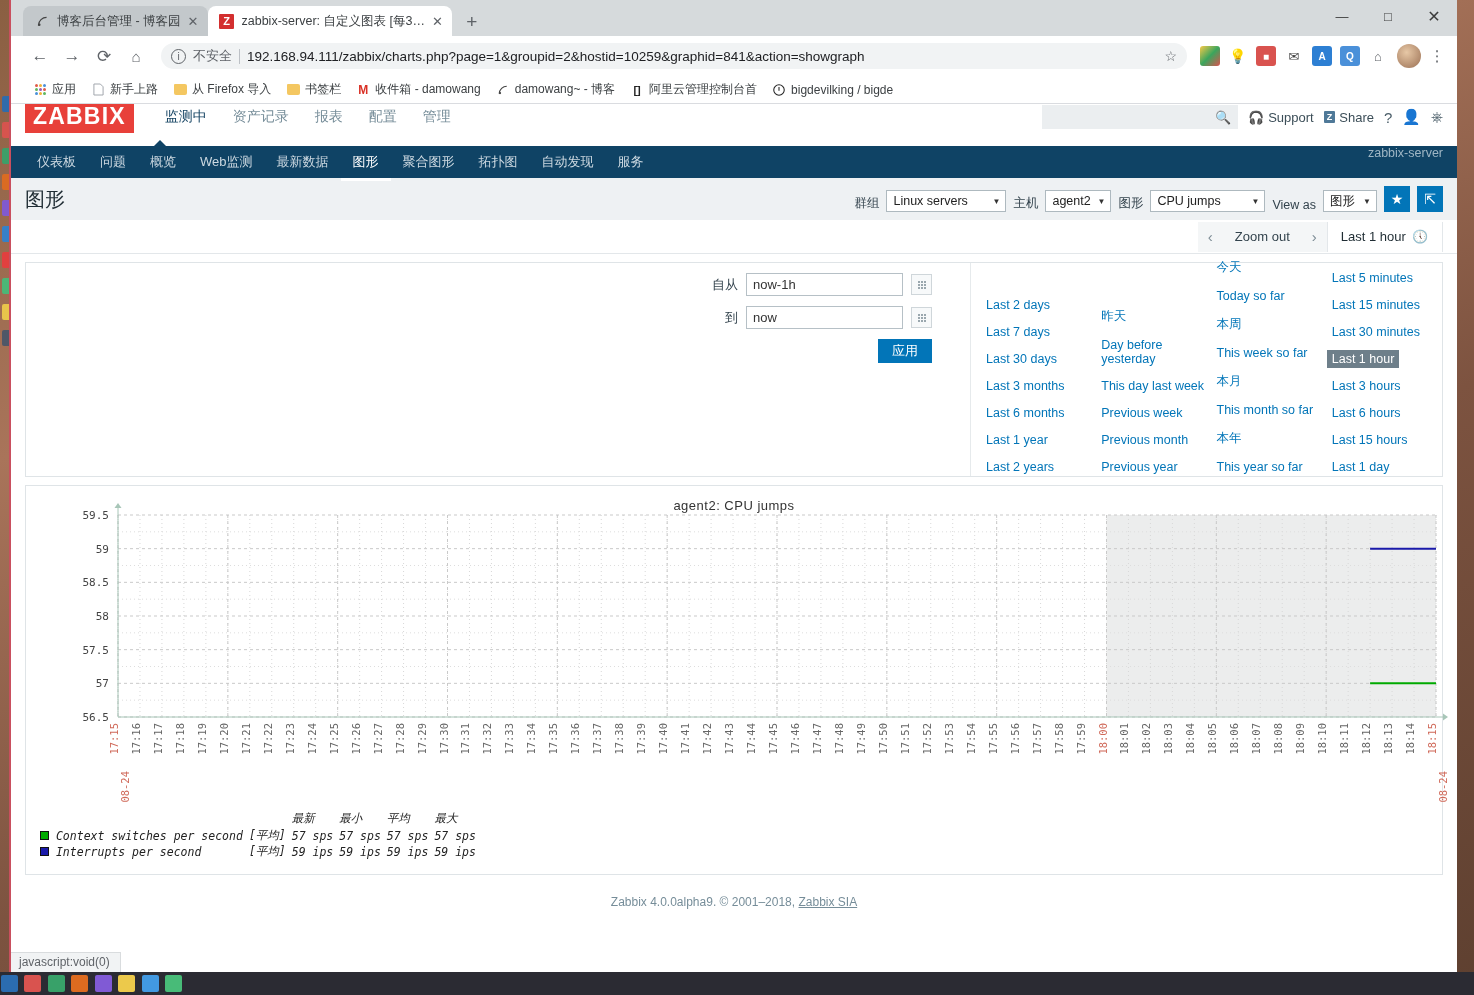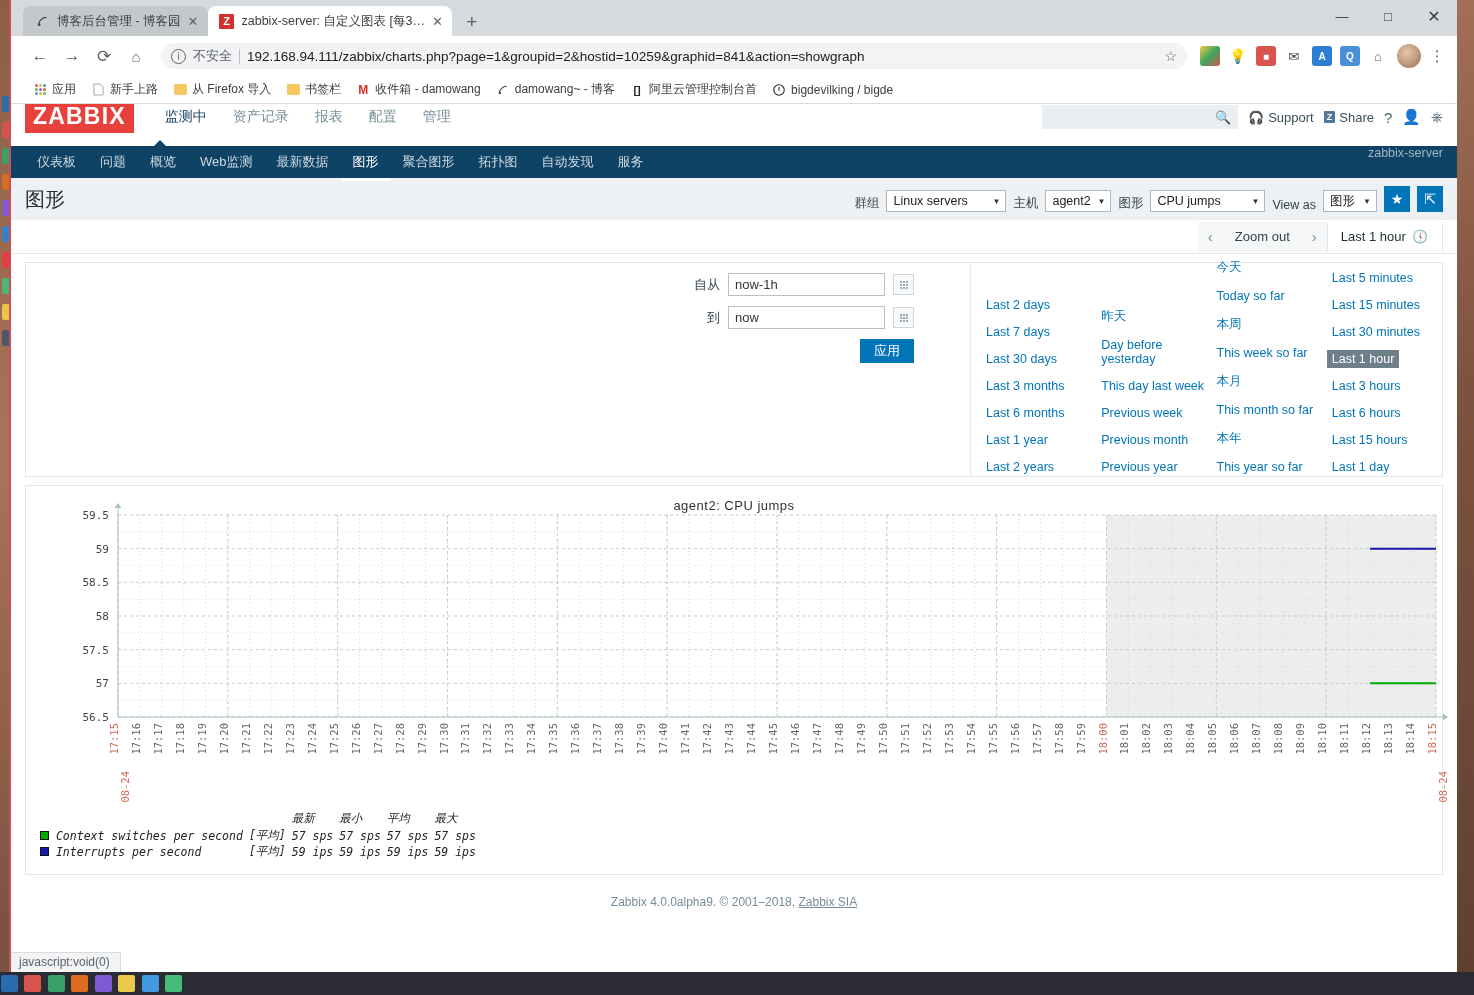--- a/index.html
+++ b/index.html
@@ -146,21 +146,21 @@
   .tn-btn.arrow { color: #7d8c95; font-size: 15px; padding: 0 10px; }
   .tn-tab { height: 30px; display: flex; align-items: center; gap: 7px;
     padding: 0 13px; font-size: 13px; color: #1f2c33; background: #fff;
     border-left: 1px solid #e3e7ea; border-right: 1px solid #e3e7ea; }
 
   
   .time-panel { margin: 8px 14px 0; border: 1px solid #dfe4e7; background: #fff;
     display: flex; height: 215px; }
   .tp-left { width: 945px; position: relative; border-right: 1px solid #e6eaec; }
   .tp-form { position: absolute; left: 660px; top: 10px; }
-  .tp-row { display: flex; align-items: center; gap: 8px; margin-bottom: 10px; }
+  .tp-row { display: flex; align-items: center; gap: 8px; margin-bottom: 10px; margin-left: 18px; }
   .tp-row label { width: 34px; text-align: right; font-size: 13px; color: #33434d; }
   .tp-row input { width: 157px; height: 23px; border: 1px solid #b6c0c6;
     padding: 0 6px; font-size: 13px; color: #333; outline: none;
     font-family: "Liberation Sans", sans-serif; }
   .cal-btn { width: 21px; height: 21px; border: 1px solid #cfd6da; background: #f7f9fa;
     display: flex; align-items: center; justify-content: center; }
   .cal-glyph { display: grid; grid-template-columns: repeat(3,2px); grid-template-rows: repeat(3,2px);
      gap: 1px; }
   .cal-glyph i { background: #9aa7ae; width: 2px; height: 2px; display: block; }
   .btn-apply { margin-left: 42px; background: #0275b8; color: #fff; border: 0;

